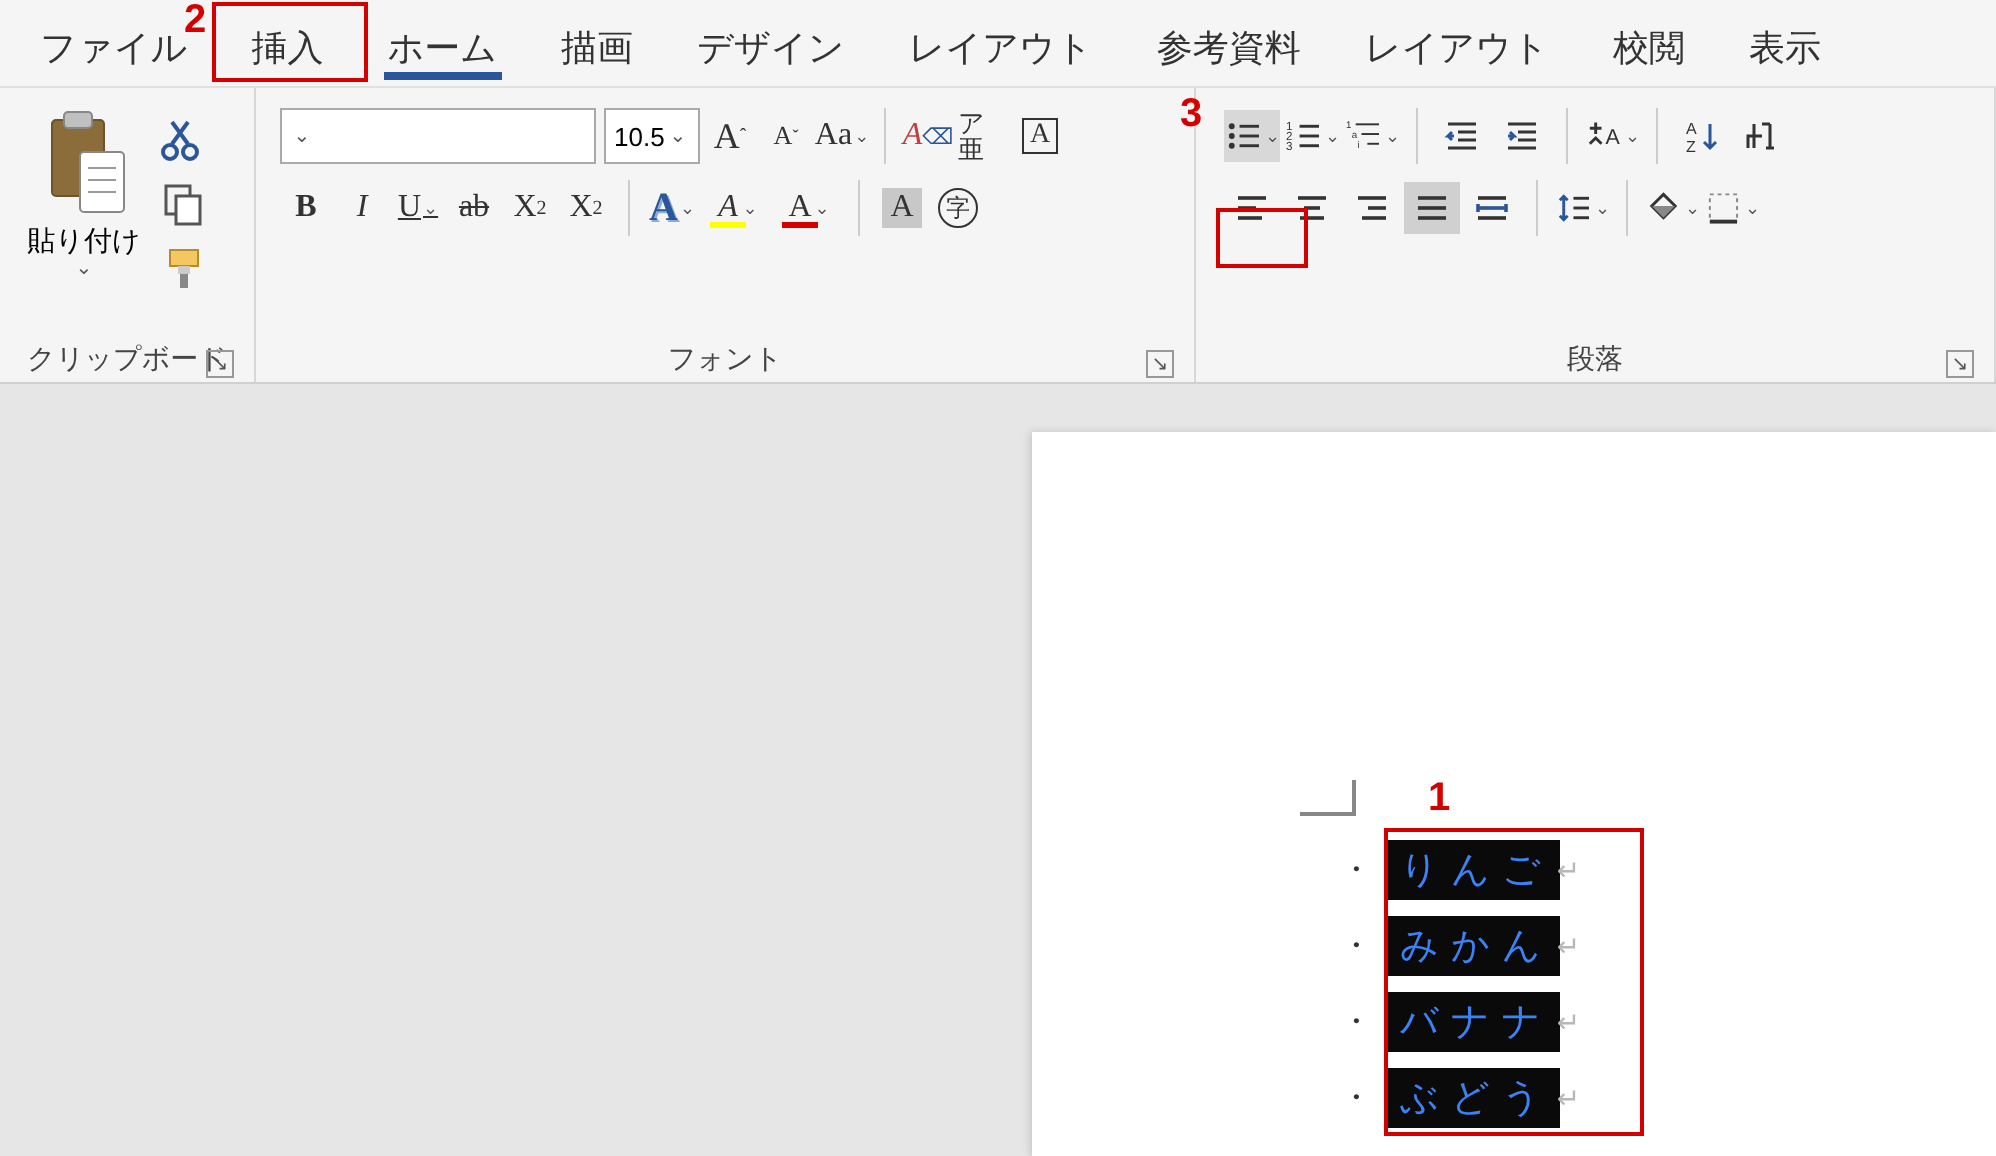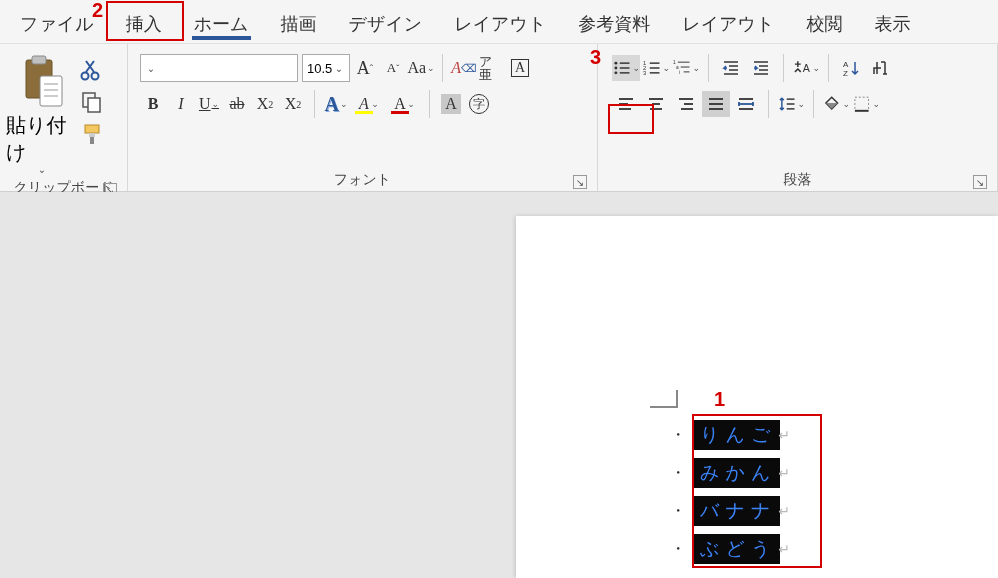--- a/index.html
+++ b/index.html
@@ -16,21 +16,21 @@
   .group-label { text-align: center; font-size: 14px; color: #444; padding: 4px 0 2px 0; position: relative; }
   .launcher { position: absolute; right: 4px; bottom: 2px; width: 14px; height: 14px; font-size: 10px; color: #555; border: 1px solid #999; display:flex; align-items:center; justify-content:center; }
   .btn { display:flex; align-items:center; justify-content:center; cursor:pointer; color:#333; }
   .row { display:flex; align-items:center; gap:2px; }
   .sep { width:1px; height:28px; background:#ccc; margin:0 6px; }
   
   
   .clip-big { display:flex; flex-direction:column; align-items:center; width:72px; }
   .clip-icon { width:48px; height:56px; position:relative; }
   .clip-icon svg { width:100%; height:100%; }
-  .clip-label { font-size:20px; margin-top:2px; }
+  .clip-label { font-size:14px; margin-top:2px; }
   .clip-dd { font-size:10px; color:#555; margin-top:-2px;}
   .clip-side { display:flex; flex-direction:column; gap:8px; margin-left:2px; padding-top:4px;}
   .side-ic { width:24px; height:24px; }
   
   
   .font-group .row { margin-bottom: 8px; }
   .font-name { border:1px solid #aaa; background:#fff; height:28px; width:158px; display:flex; align-items:center; padding:0 4px; font-size:13px;}
   .font-name .dd, .font-size .dd {width:12px;text-align:center;color:#555;font-size:10px;}
   .font-size { border:1px solid #aaa; background:#fff; height:28px; width:48px; display:flex; align-items:center; padding:0 4px; font-size:13px; margin-left:2px;}
   .fbtn { width:26px; height:26px; display:flex; align-items:center; justify-content:center; font-size:16px; font-family: "Times New Roman", serif; }

